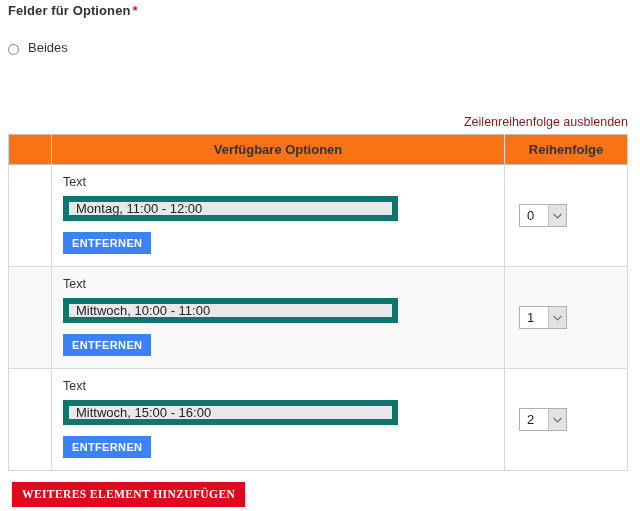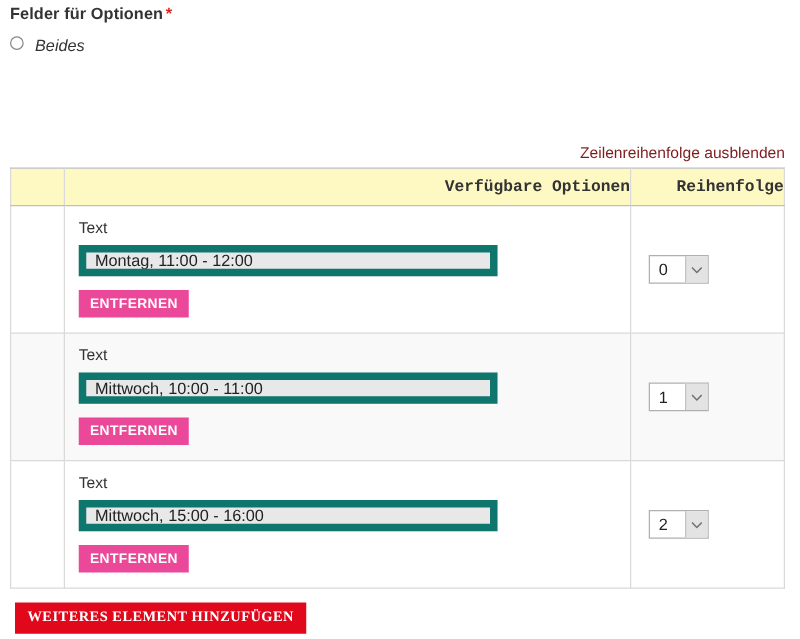--- a/index.html
+++ b/index.html
@@ -44,23 +44,22 @@
 
   
   .radio-group {
     position: absolute;
     left: 8px;
     top: 29px;
     width: 300px;
   }
   .radio-row {
     display: flex;
-    align-items: flex-start;
+    align-items: flex-end;
     height: 26px;
-    font-style: italic;
   }
   .radio-mark {
     width: 11px;
     height: 11px;
     border: 1px solid #8a8a8a;
     border-radius: 50%;
     background: #ffffff;
     box-sizing: border-box;
     flex: 0 0 auto;
     position: relative;
@@ -106,30 +105,29 @@
     table-layout: fixed;
     background: #ffffff;
   }
   .opt-table th,
   .opt-table td {
     border: 1px solid #d9d9d9;
     padding: 0;
     vertical-align: top;
   }
   .opt-table thead th {
-    background: #fef9c3;
+    background: #f97316;
     border-top: 1px solid #bfbfbf;
     border-bottom: 1px solid #bfbfbf;
     height: 29px;
     font-size: 13px;
     font-weight: bold;
     color: #333333;
-    text-align: right;
+    text-align: center;
     vertical-align: middle;
-    font-family: Liberation Mono, monospace;
   }
   .th-options { padding-left: 9px; }
   .th-order   { padding-left: 14px; }
 
   .col-handle { width: 43px; }
   .col-order  { width: 123px; }
 
   tr.row-odd  > td { background: #ffffff; }
   tr.row-even > td { background: #f9f9f9; }
 
@@ -155,21 +153,21 @@
     color: #222222;
     font-family: "Liberation Sans", sans-serif;
     font-size: 13px;
     padding: 0 7px;
     line-height: 23px;
     outline: none;
   }
   .btn-remove {
     display: inline-block;
     margin-top: 11px;
-    background: #ec4899;
+    background: #3b82f6;
     border: none;
     color: #ffffff;
     font-family: "Liberation Sans", sans-serif;
     font-size: 11px;
     font-weight: bold;
     letter-spacing: 0.35px;
     padding: 5px 9px 5px 9px;
     line-height: 12px;
     cursor: pointer;
   }

